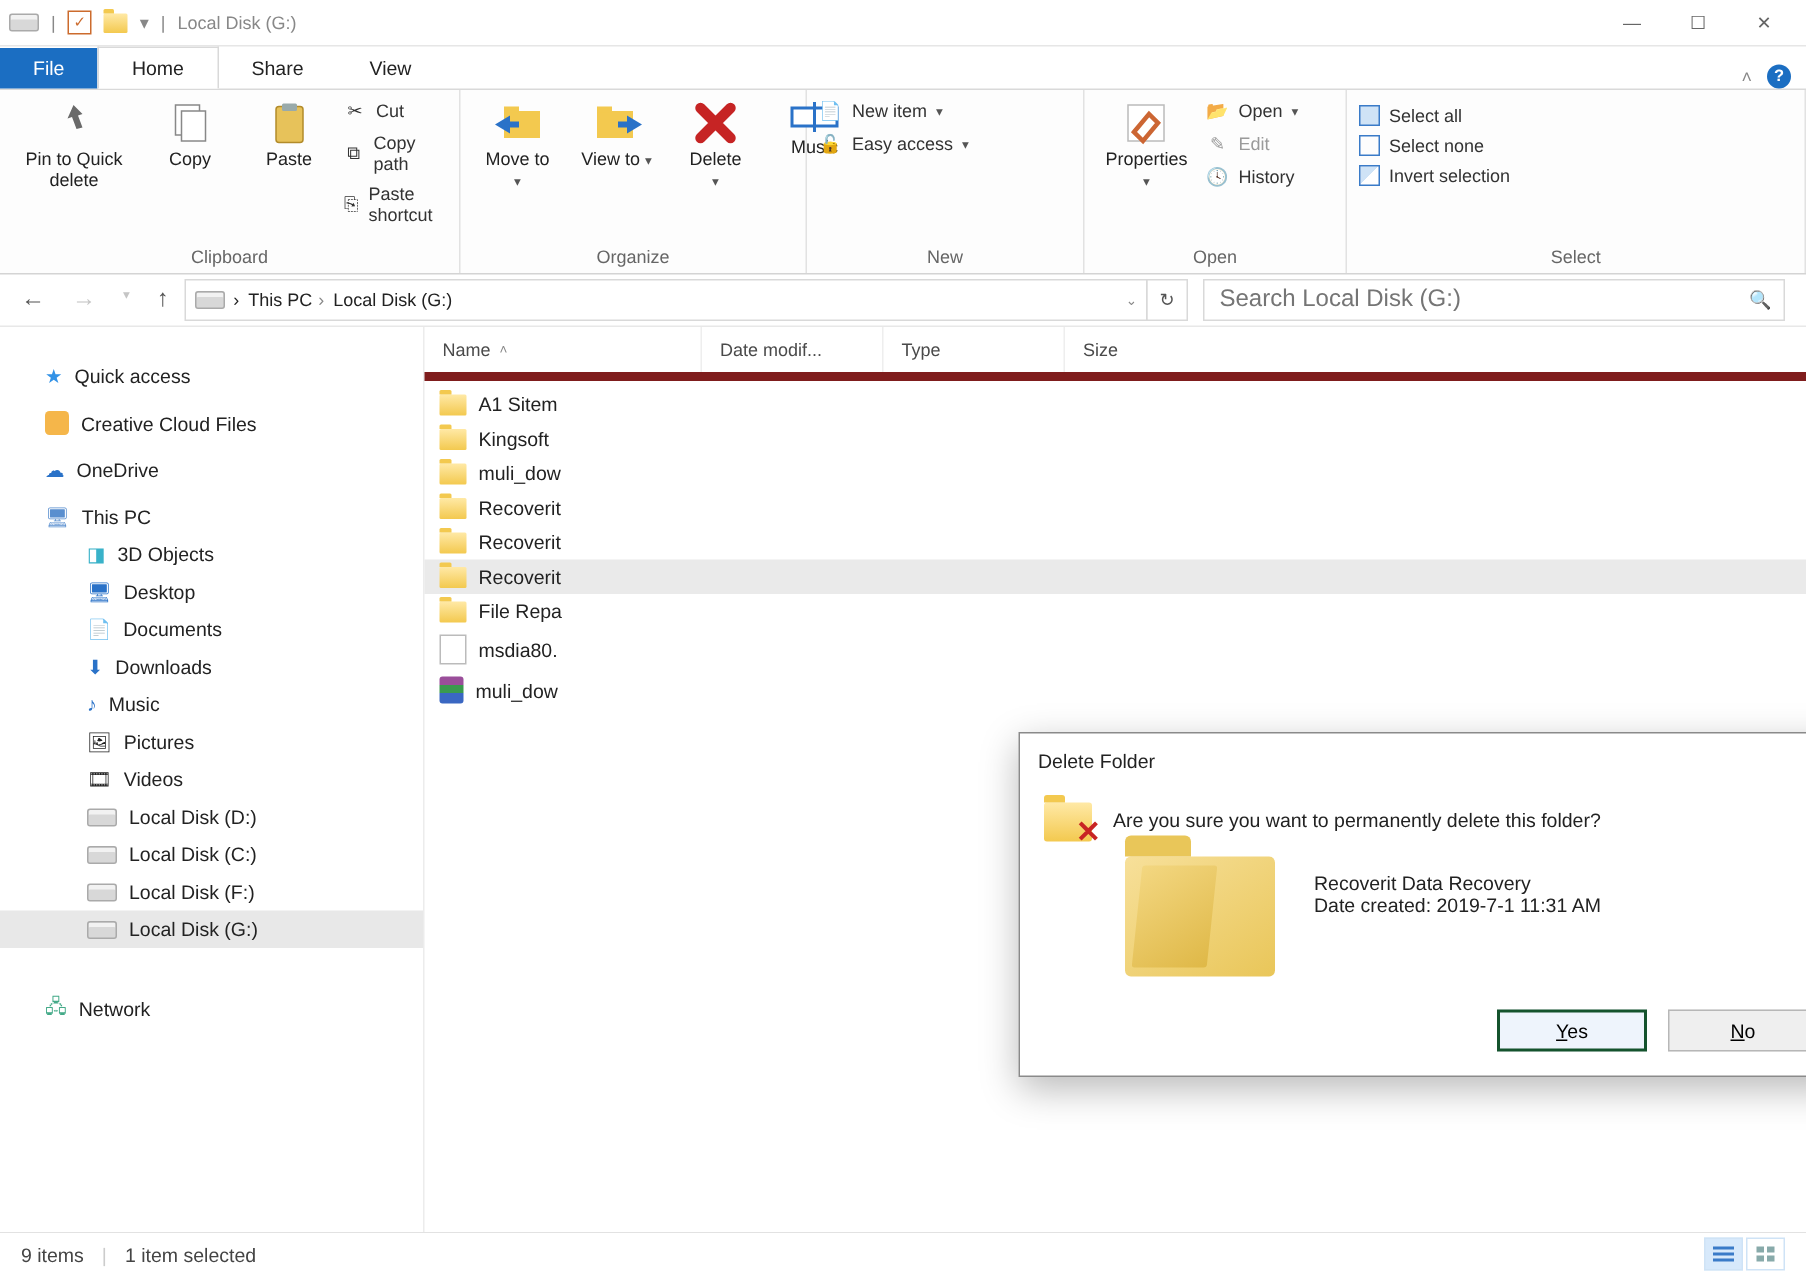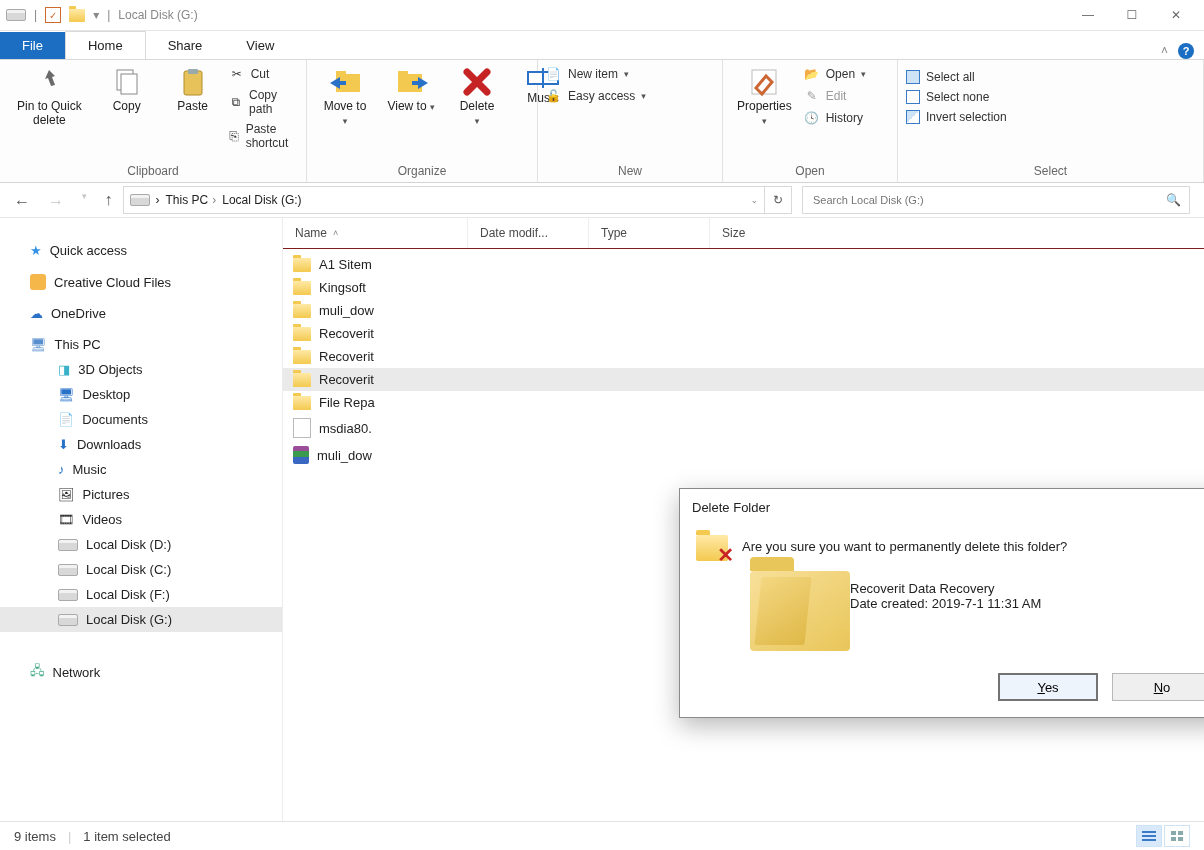--- a/index.html
+++ b/index.html
@@ -30,29 +30,29 @@
 .ico16{width:16px;height:16px;display:inline-flex;align-items:center;justify-content:center}
 .caret{font-size:9px;color:#555}
 .addrbar{height:34px;display:flex;align-items:center;gap:10px;padding:0 14px;border-bottom:1px solid #e8e8e8}
 .navarrows{display:flex;gap:18px;font-size:16px;color:#555}
 .navarrows .dis{color:#c5c5c5}
 .crumbbox{flex:1;height:26px;border:1px solid #d9d9d9;display:flex;align-items:center;padding:0 6px;gap:6px}
 .crumb{display:flex;align-items:center;gap:4px}
 .crumb .gt{color:#888}
 .refresh{width:26px;height:26px;border:1px solid #d9d9d9;display:flex;align-items:center;justify-content:center;color:#555;margin-left:-1px}
 .searchbox{width:370px;height:26px;border:1px solid #d9d9d9;display:flex;align-items:center;padding:0 8px;color:#888}
-.searchbox input{border:none;outline:none;flex:1;font-size:11px;color:#0c4a6e}
+.searchbox input{border:none;outline:none;flex:1;font-size:16px;color:#0c4a6e}
 .content{display:flex;height:calc(850px - 30px - 28px - 122px - 34px - 28px)}
 .sidebar{width:282px;border-right:1px solid #ececec;padding:14px 0;overflow:auto}
 .sidebar .nitem{display:flex;align-items:center;gap:8px;padding:5px 10px 5px 30px;font-size:13px}
 .sidebar .nitem.top{padding-left:30px;margin-top:6px}
 .sidebar .nitem.child{padding-left:58px}
 .sidebar .nitem.sel{background:#e8e8e8}
 .filepane{flex:1;position:relative}
-.cols{display:flex;border-bottom:1px solid #7f1d1d;height:30px;align-items:center;color:#4a4a4a}
+.cols{display:flex;border-bottom:6px solid #7f1d1d;height:30px;align-items:center;color:#4a4a4a}
 .cols .col{padding:0 12px;border-right:1px solid #eee;height:100%;display:flex;align-items:center;gap:6px}
 .flist{padding:4px 0}
 .frow{display:flex;align-items:center;gap:8px;padding:4px 10px;font-size:13px}
 .frow.sel{background:#eaeaea}
 .folder-sm{width:18px;height:14px;background:linear-gradient(#ffe9a6,#f3c94f);border-radius:1px;position:relative}
 .folder-sm::before{content:"";position:absolute;top:-3px;left:0;width:8px;height:3px;background:#f3c94f;border-radius:1px 1px 0 0}
 .dll-ico{width:16px;height:18px;border:1px solid #bbb;background:#fff;position:relative}
 .rar-ico{width:16px;height:18px;background:linear-gradient(#9a4e9a 30%,#3a9a4e 30% 60%,#3a67c2 60%);border-radius:2px}
 .statusbar{position:fixed;bottom:0;left:0;right:0;height:28px;border-top:1px solid #e2e2e2;display:flex;align-items:center;padding:0 14px;font-size:13px;color:#444;background:#fff}
 .statusbar .sdiv{margin:0 12px;color:#ccc}
@@ -63,24 +63,24 @@
 .dlg-title{height:36px;display:flex;align-items:center;padding:0 12px;font-size:13px}
 .dlg-title .x{margin-left:auto;font-size:16px}
 .dlg-body{padding:10px 16px 6px;font-size:13px}
 .dlg-row1{display:flex;align-items:flex-start;gap:14px}
 .del-folder-ico{width:32px;height:26px;background:linear-gradient(#ffe9a6,#f3c94f);position:relative;border-radius:2px}
 .del-folder-ico::before{content:"";position:absolute;top:-5px;left:0;width:14px;height:5px;background:#f3c94f;border-radius:2px 2px 0 0}
 .del-folder-ico .rx{position:absolute;right:-6px;bottom:-6px;color:#c82424;font-weight:bold;font-size:20px}
 .big-folder{width:100px;height:80px;background:linear-gradient(145deg,#f7e09a,#e9c659);border-radius:4px;position:relative;margin:10px 0 0 54px}
 .big-folder::before{content:"";position:absolute;top:-14px;left:0;width:44px;height:14px;background:#e9c659;border-radius:4px 4px 0 0}
 .big-folder::after{content:"";position:absolute;left:8px;top:6px;bottom:6px;width:50px;background:linear-gradient(145deg,#f3d781,#dfb847);border-radius:2px;transform:skewX(-6deg)}
-.dlg-info{margin-top:20px}
+.dlg-info{margin-left:26px;margin-top:20px}
 .dlg-btns{display:flex;justify-content:flex-end;gap:14px;padding:16px}
 .dlg-btns button{width:100px;height:28px;background:#efefef;border:1px solid #b7b7b7;font-family:inherit;font-size:13px}
-.dlg-btns button.primary{border:2px solid #737373;background:#eef4fc}
+.dlg-btns button.primary{border:2px solid #14532d;background:#eef4fc}
 .u{text-decoration:underline}
 .disk-ico{width:18px;height:10px;background:#d8d8d8;border:1px solid #aaa;border-radius:2px;box-shadow:inset 0 3px 0 #f2f2f2}
 </style>
 </head>
 <body>
 
 <div class="titlebar">
   <div class="tb-left">
     <span class="disk-ico"></span>
     <span class="sep">|</span>

